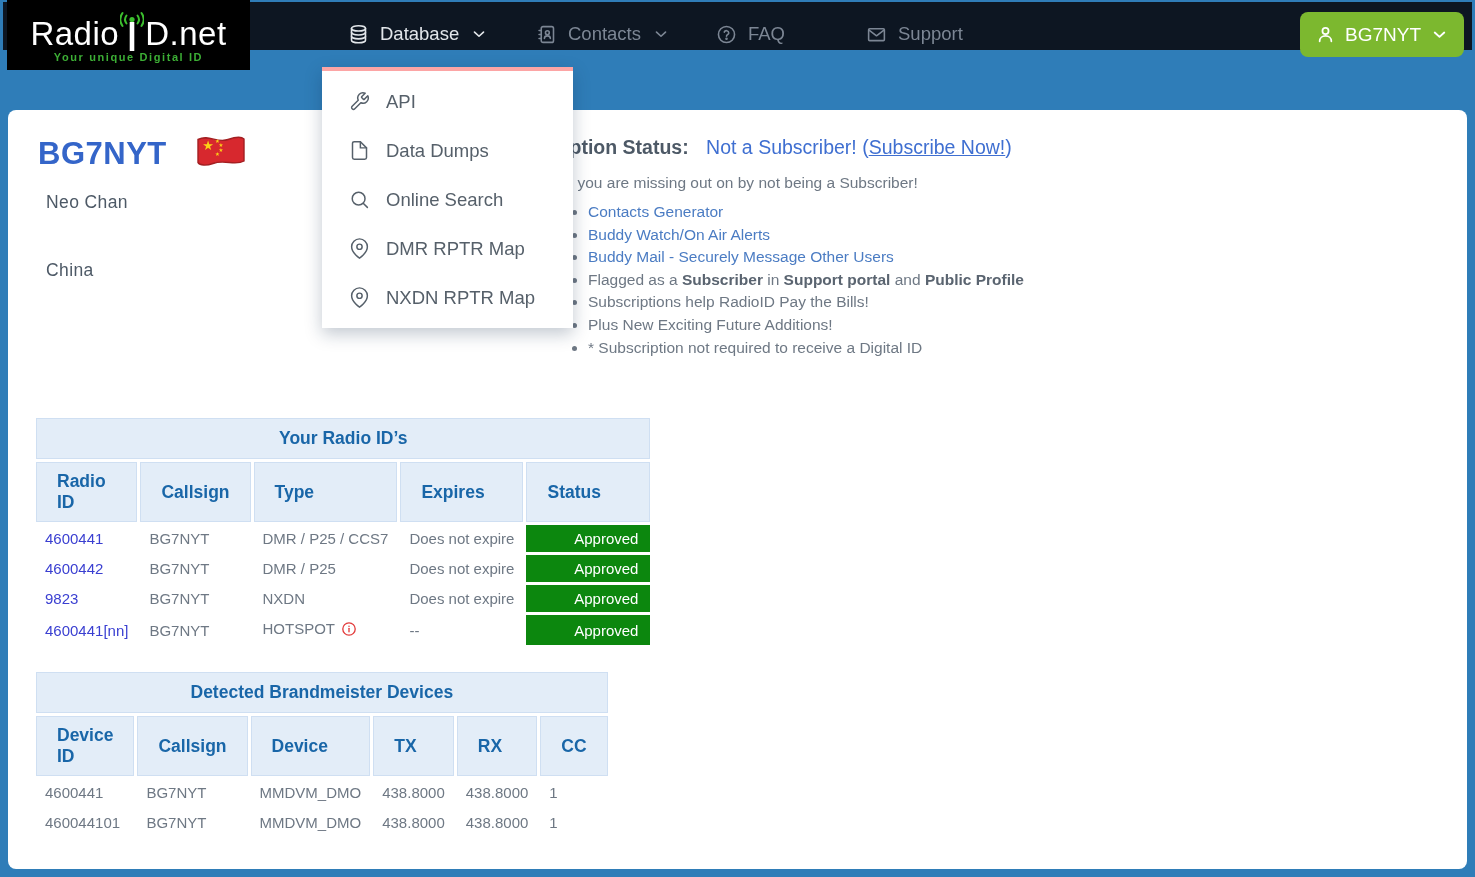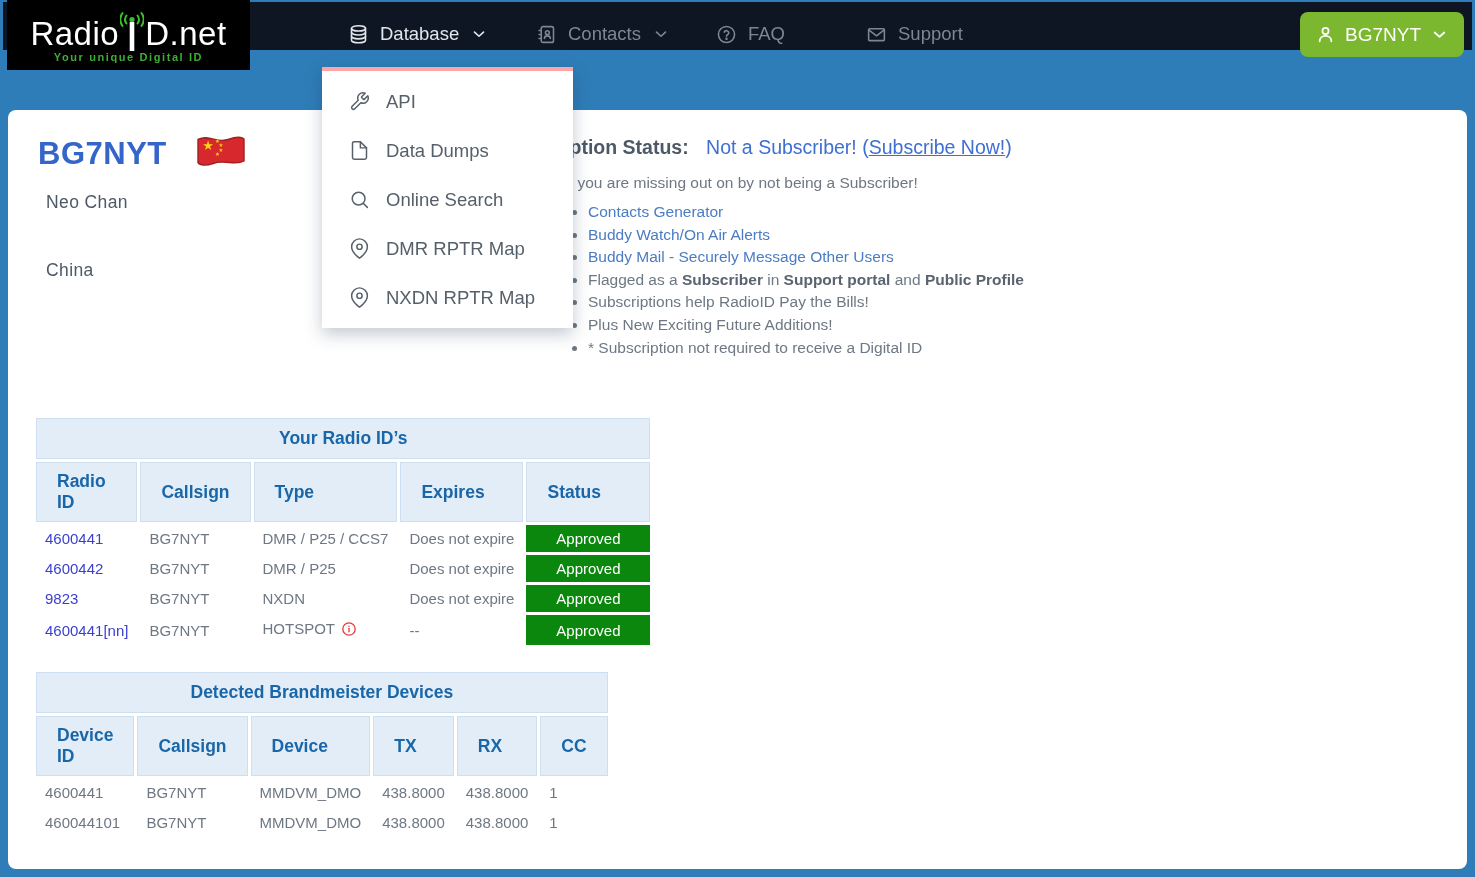--- a/index.html
+++ b/index.html
@@ -63,21 +63,21 @@
   #radio-table { left:25px; top:305px; }
   #bm-table    { left:25px; top:559px; }
   .data-table .title-cell,
   .data-table th.col { background:#e3edf8; border:1px solid #cfdff2; color:#1966a8;
                        font-size:17.5px; font-weight:bold; padding:8px 20px; }
   .data-table .title-cell { text-align:center; padding:9px 8px; }
   .data-table th.col { text-align:left; }
   .data-table td { font-size:15px; color:#6e7884; padding:5px 9px; white-space:nowrap; }
   td.idcell a { color:#3a3fd1; text-decoration:none; }
   td.idcell .nn { font-weight:normal; }
-  td.status-cell { background:#0c870e; color:#fff; text-align:center; padding:5px 0; }
+  td.status-cell { background:#0c870e; color:#fff; text-align:right; padding:5px 12px; }
   .info-icon { display:inline-block; vertical-align:-3px; margin-left:6px; }
 </style>
 </head>
 <body>
 
 <div id="page">
 
   <div id="topnav">
 
     <div class="nav-item" id="nav-database">

